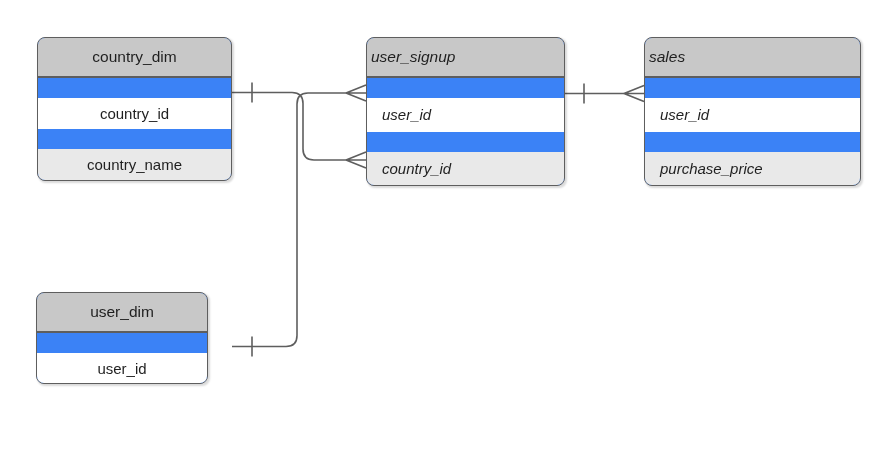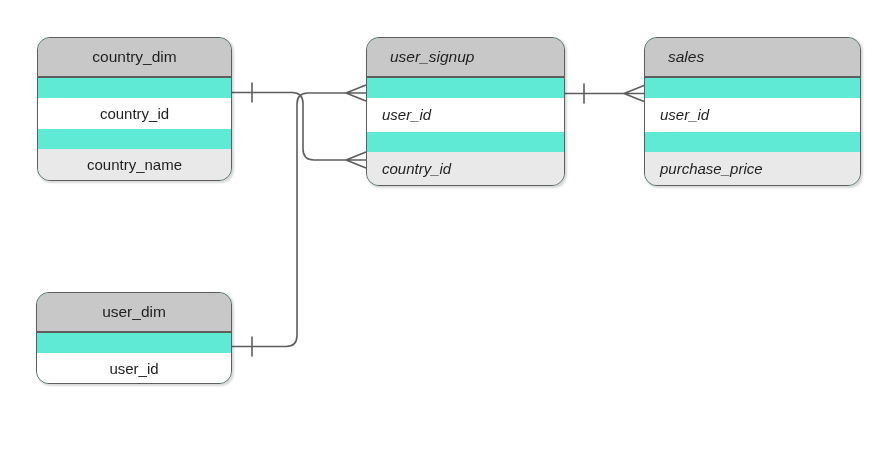--- a/index.html
+++ b/index.html
@@ -9,22 +9,22 @@
     width:883px;height:460px;
     background:#ffffff;
     font-family:"Liberation Sans", sans-serif;
     overflow:hidden;
   }
   #wires{position:absolute;left:0;top:0;z-index:0;}
   .entity{
     position:absolute;
     z-index:1;
     border:1.6px solid #5e5e5e;
-    border-radius:13px;
-    background:#5eead4;
+    border-radius:8px;
+    background:#3b82f6;
     overflow:hidden;
     box-shadow:1.5px 1.5px 2px rgba(0,0,0,0.15);
     color:#1f1f1f;
     font-size:15px;
   }
   .entity .hdr{
     height:40px;
     background:#c8c8c8;
     border-bottom:2px solid #5e5e5e;
     display:flex;align-items:center;justify-content:center;
@@ -32,31 +32,31 @@
   }
   .entity .row{
     display:flex;align-items:center;justify-content:center;
     background:#ffffff;
     margin-top:20px;
   }
   .entity .rows .row:nth-child(even){background:#e9e9e9;}
   
   .tbl-country{left:37px;top:37px;width:195px;}
   .tbl-country .row{height:31px;}
-  .tbl-userdim{left:36px;top:292px;width:196px;text-align:center;}
+  .tbl-userdim{left:36px;top:292px;width:172px;text-align:center;}
   .tbl-userdim .row{height:30.4px;}
   
   .tbl-signup{left:366px;top:37px;width:199px;}
   .tbl-signup .row{height:33.7px;}
   .tbl-sales{left:644px;top:37px;width:217px;}
   .tbl-sales .row{height:33.7px;}
   .italic-style .hdr{
     font-style:italic;
     justify-content:flex-start;
-    padding-left:23px;
+    padding-left:4px;
   }
   .italic-style .row{
     font-style:italic;
     justify-content:flex-start;
     padding-left:15px;
   }
   .wire{fill:none;stroke:#5e5e5e;stroke-width:1.6;}
 </style>
 </head>
 <body>

